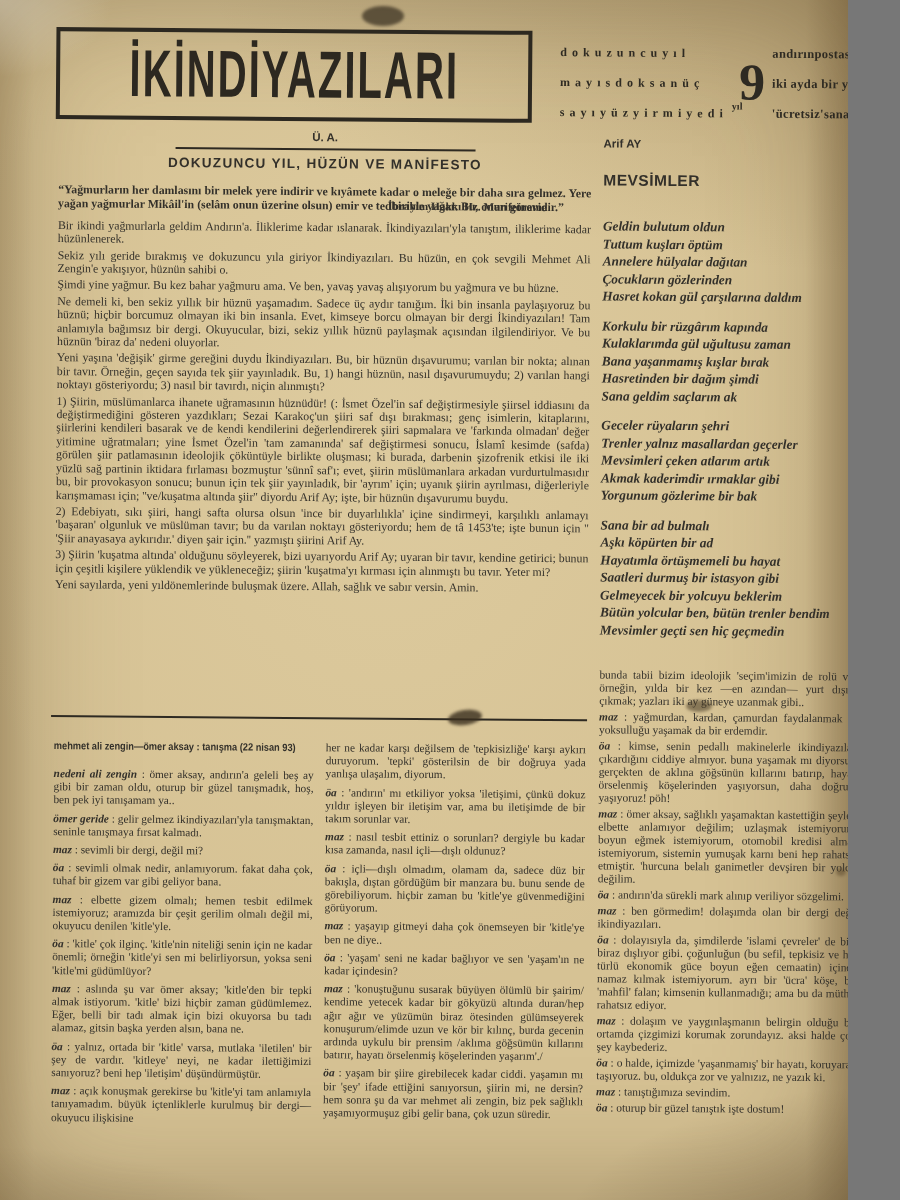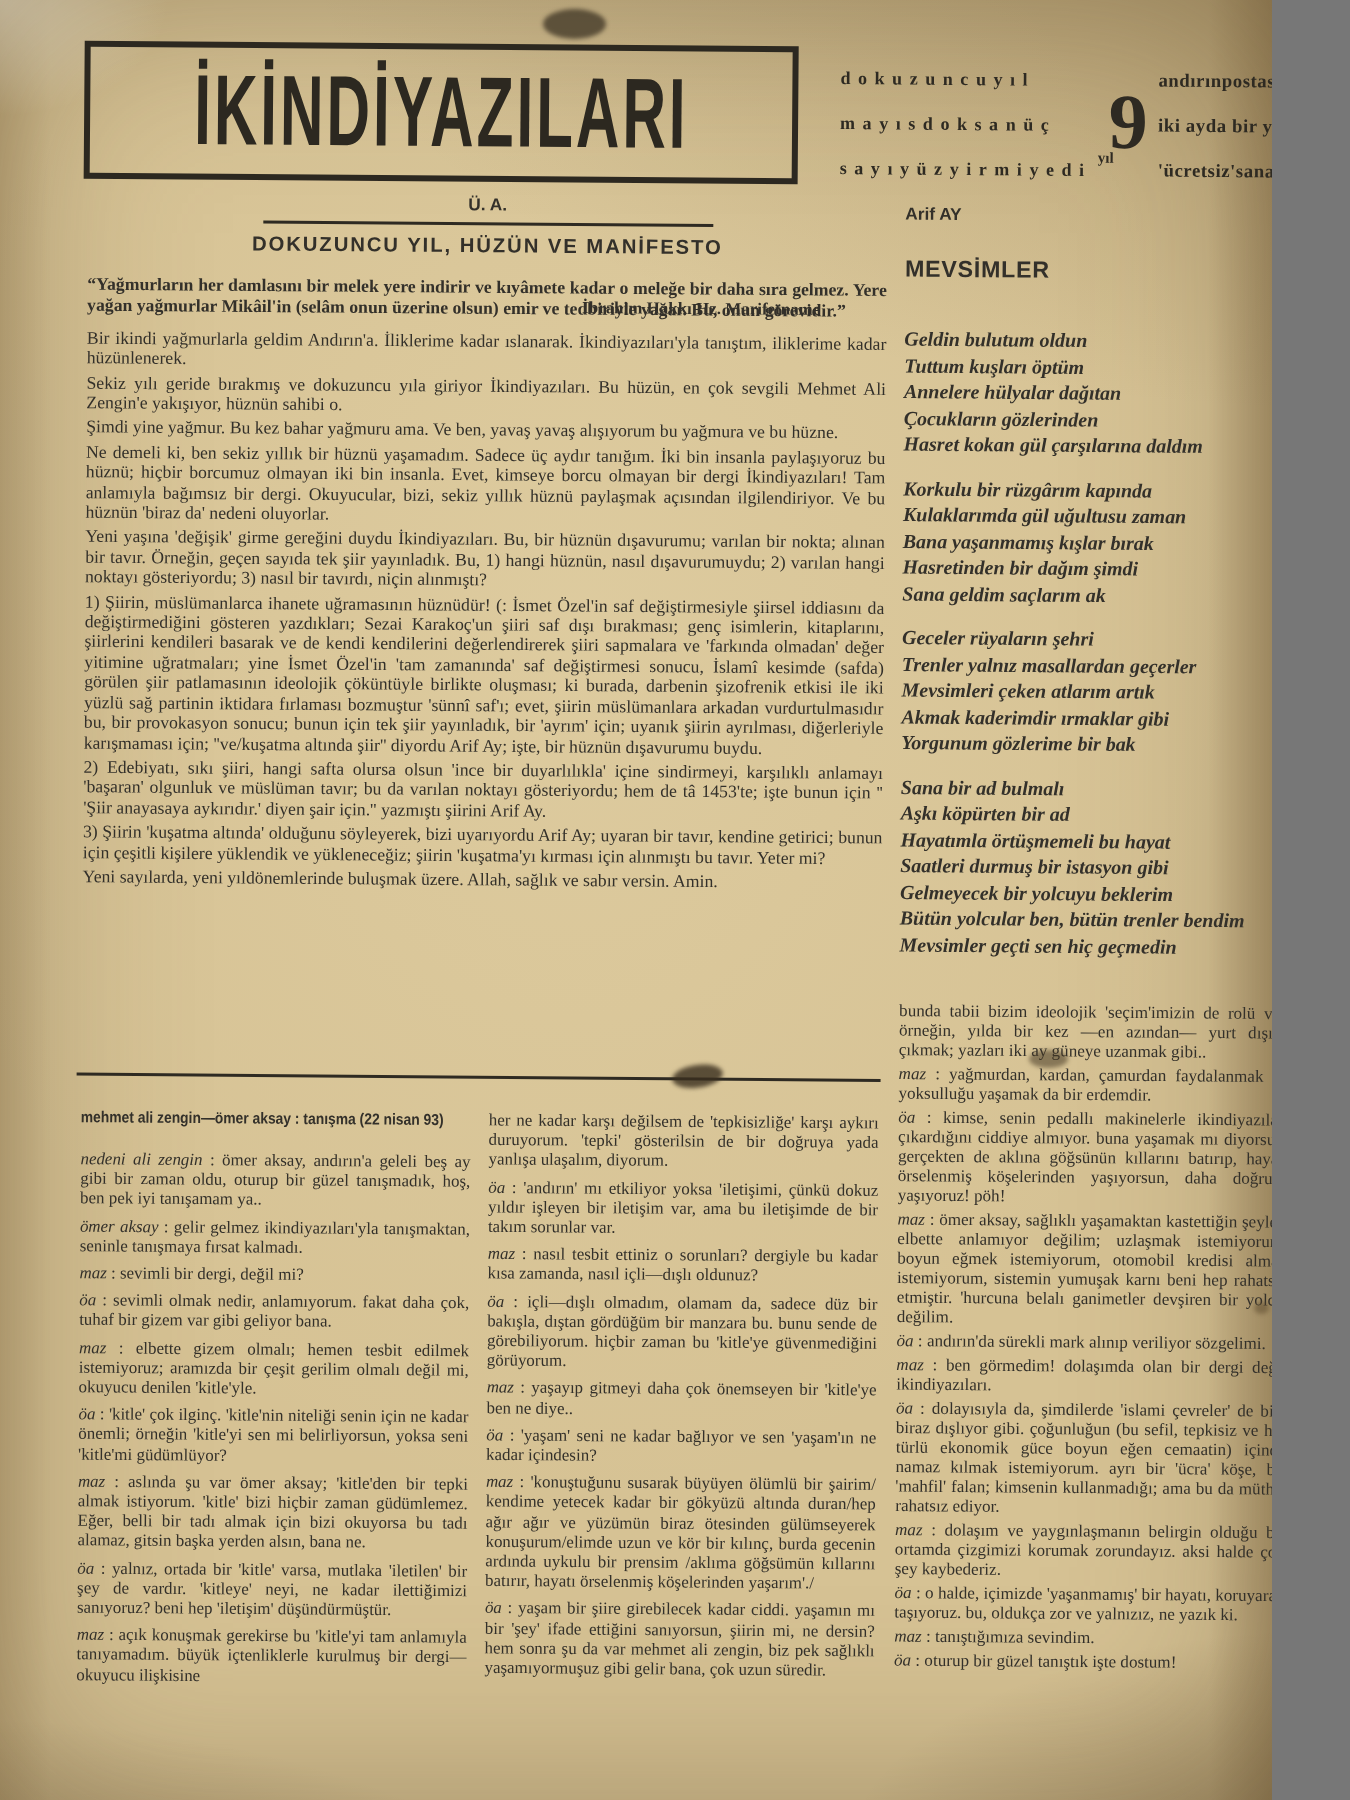--- a/index.html
+++ b/index.html
@@ -51,21 +51,21 @@
   
   .interview-rule{position:absolute;left:52px;top:718px;width:536px;height:2px;background:#2e2a22;}
   .interview-header{position:absolute;left:55px;top:742px;font-family:"Liberation Sans",sans-serif;
     font-weight:bold;font-size:10.5px;white-space:nowrap;transform:scaleX(.88);transform-origin:left center;}
   .dlg-col{position:absolute;width:260px;}
   .col1{left:55px;top:770px;}
   .col2{left:327px;top:742px;}
   .col3{margin-top:30px;}
   .dlg-entry,.dlg-cont{font-size:11.3px;line-height:13.2px;text-align:justify;margin:0 0 5px;}
   .col3 .dlg-entry,.col3 .dlg-cont{font-size:11.4px;line-height:13px;margin:0 0 3px;}
-  .spk{font-style:italic;font-weight:normal;}
+  .spk{font-style:italic;font-weight:bold;}
   
   .stain{position:absolute;border-radius:50%;filter:blur(1.5px);}
   .stain-top{left:362px;top:6px;width:42px;height:20px;background:rgba(62,52,36,.75);}
   .stain-rule{left:448px;top:710px;width:34px;height:15px;background:rgba(58,46,30,.8);transform:rotate(-8deg);}
   .stain-rule2{left:686px;top:700px;width:26px;height:12px;background:rgba(70,56,36,.55);}
   .stain-mid{left:836px;top:868px;width:10px;height:8px;background:rgba(90,72,44,.5);}
 </style>
 </head>
 <body>
 
@@ -152,21 +152,21 @@
           <div class="dlg-entry"><span class="spk">öa</span> : o halde, içimizde 'yaşanmamış' bir hayatı, koruyarak taşıyoruz. bu, oldukça zor ve yalnızız, ne yazık ki.</div>
           <div class="dlg-entry"><span class="spk">maz</span> : tanıştığımıza sevindim.</div>
           <div class="dlg-entry"><span class="spk">öa</span> : oturup bir güzel tanıştık işte dostum!</div>
         </div>
     </div>
 
     <div class="interview-rule"></div>
     <div class="interview-header">mehmet ali zengin—ömer aksay : tanışma (22 nisan 93)</div>
     <div class="dlg-col col1">
         <div class="dlg-entry"><span class="spk">nedeni ali zengin</span> : ömer aksay, andırın'a geleli beş ay gibi bir zaman oldu, oturup bir güzel tanışmadık, hoş, ben pek iyi tanışamam ya..</div>
-        <div class="dlg-entry"><span class="spk">ömer aksay</span> : gelir gelmez ikindiyazıları'yla tanışmaktan, seninle tanışmaya fırsat kalmadı.</div>
+        <div class="dlg-entry"><span class="spk">ömer geride</span> : gelir gelmez ikindiyazıları'yla tanışmaktan, seninle tanışmaya fırsat kalmadı.</div>
         <div class="dlg-entry"><span class="spk">maz</span> : sevimli bir dergi, değil mi?</div>
         <div class="dlg-entry"><span class="spk">öa</span> : sevimli olmak nedir, anlamıyorum. fakat daha çok, tuhaf bir gizem var gibi geliyor bana.</div>
         <div class="dlg-entry"><span class="spk">maz</span> : elbette gizem olmalı; hemen tesbit edilmek istemiyoruz; aramızda bir çeşit gerilim olmalı değil mi, okuyucu denilen 'kitle'yle.</div>
         <div class="dlg-entry"><span class="spk">öa</span> : 'kitle' çok ilginç. 'kitle'nin niteliği senin için ne kadar önemli; örneğin 'kitle'yi sen mi belirliyorsun, yoksa seni 'kitle'mi güdümlüyor?</div>
         <div class="dlg-entry"><span class="spk">maz</span> : aslında şu var ömer aksay; 'kitle'den bir tepki almak istiyorum. 'kitle' bizi hiçbir zaman güdümlemez. Eğer, belli bir tadı almak için bizi okuyorsa bu tadı alamaz, gitsin başka yerden alsın, bana ne.</div>
         <div class="dlg-entry"><span class="spk">öa</span> : yalnız, ortada bir 'kitle' varsa, mutlaka 'iletilen' bir şey de vardır. 'kitleye' neyi, ne kadar ilettiğimizi sanıyoruz? beni hep 'iletişim' düşündürmüştür.</div>
         <div class="dlg-entry"><span class="spk">maz</span> : açık konuşmak gerekirse bu 'kitle'yi tam anlamıyla tanıyamadım. büyük içtenliklerle kurulmuş bir dergi—okuyucu ilişkisine</div>
       </div>
     <div class="dlg-col col2">
         <div class="dlg-cont">her ne kadar karşı değilsem de 'tepkisizliğe' karşı aykırı duruyorum. 'tepki' gösterilsin de bir doğruya yada yanlışa ulaşalım, diyorum.</div>

